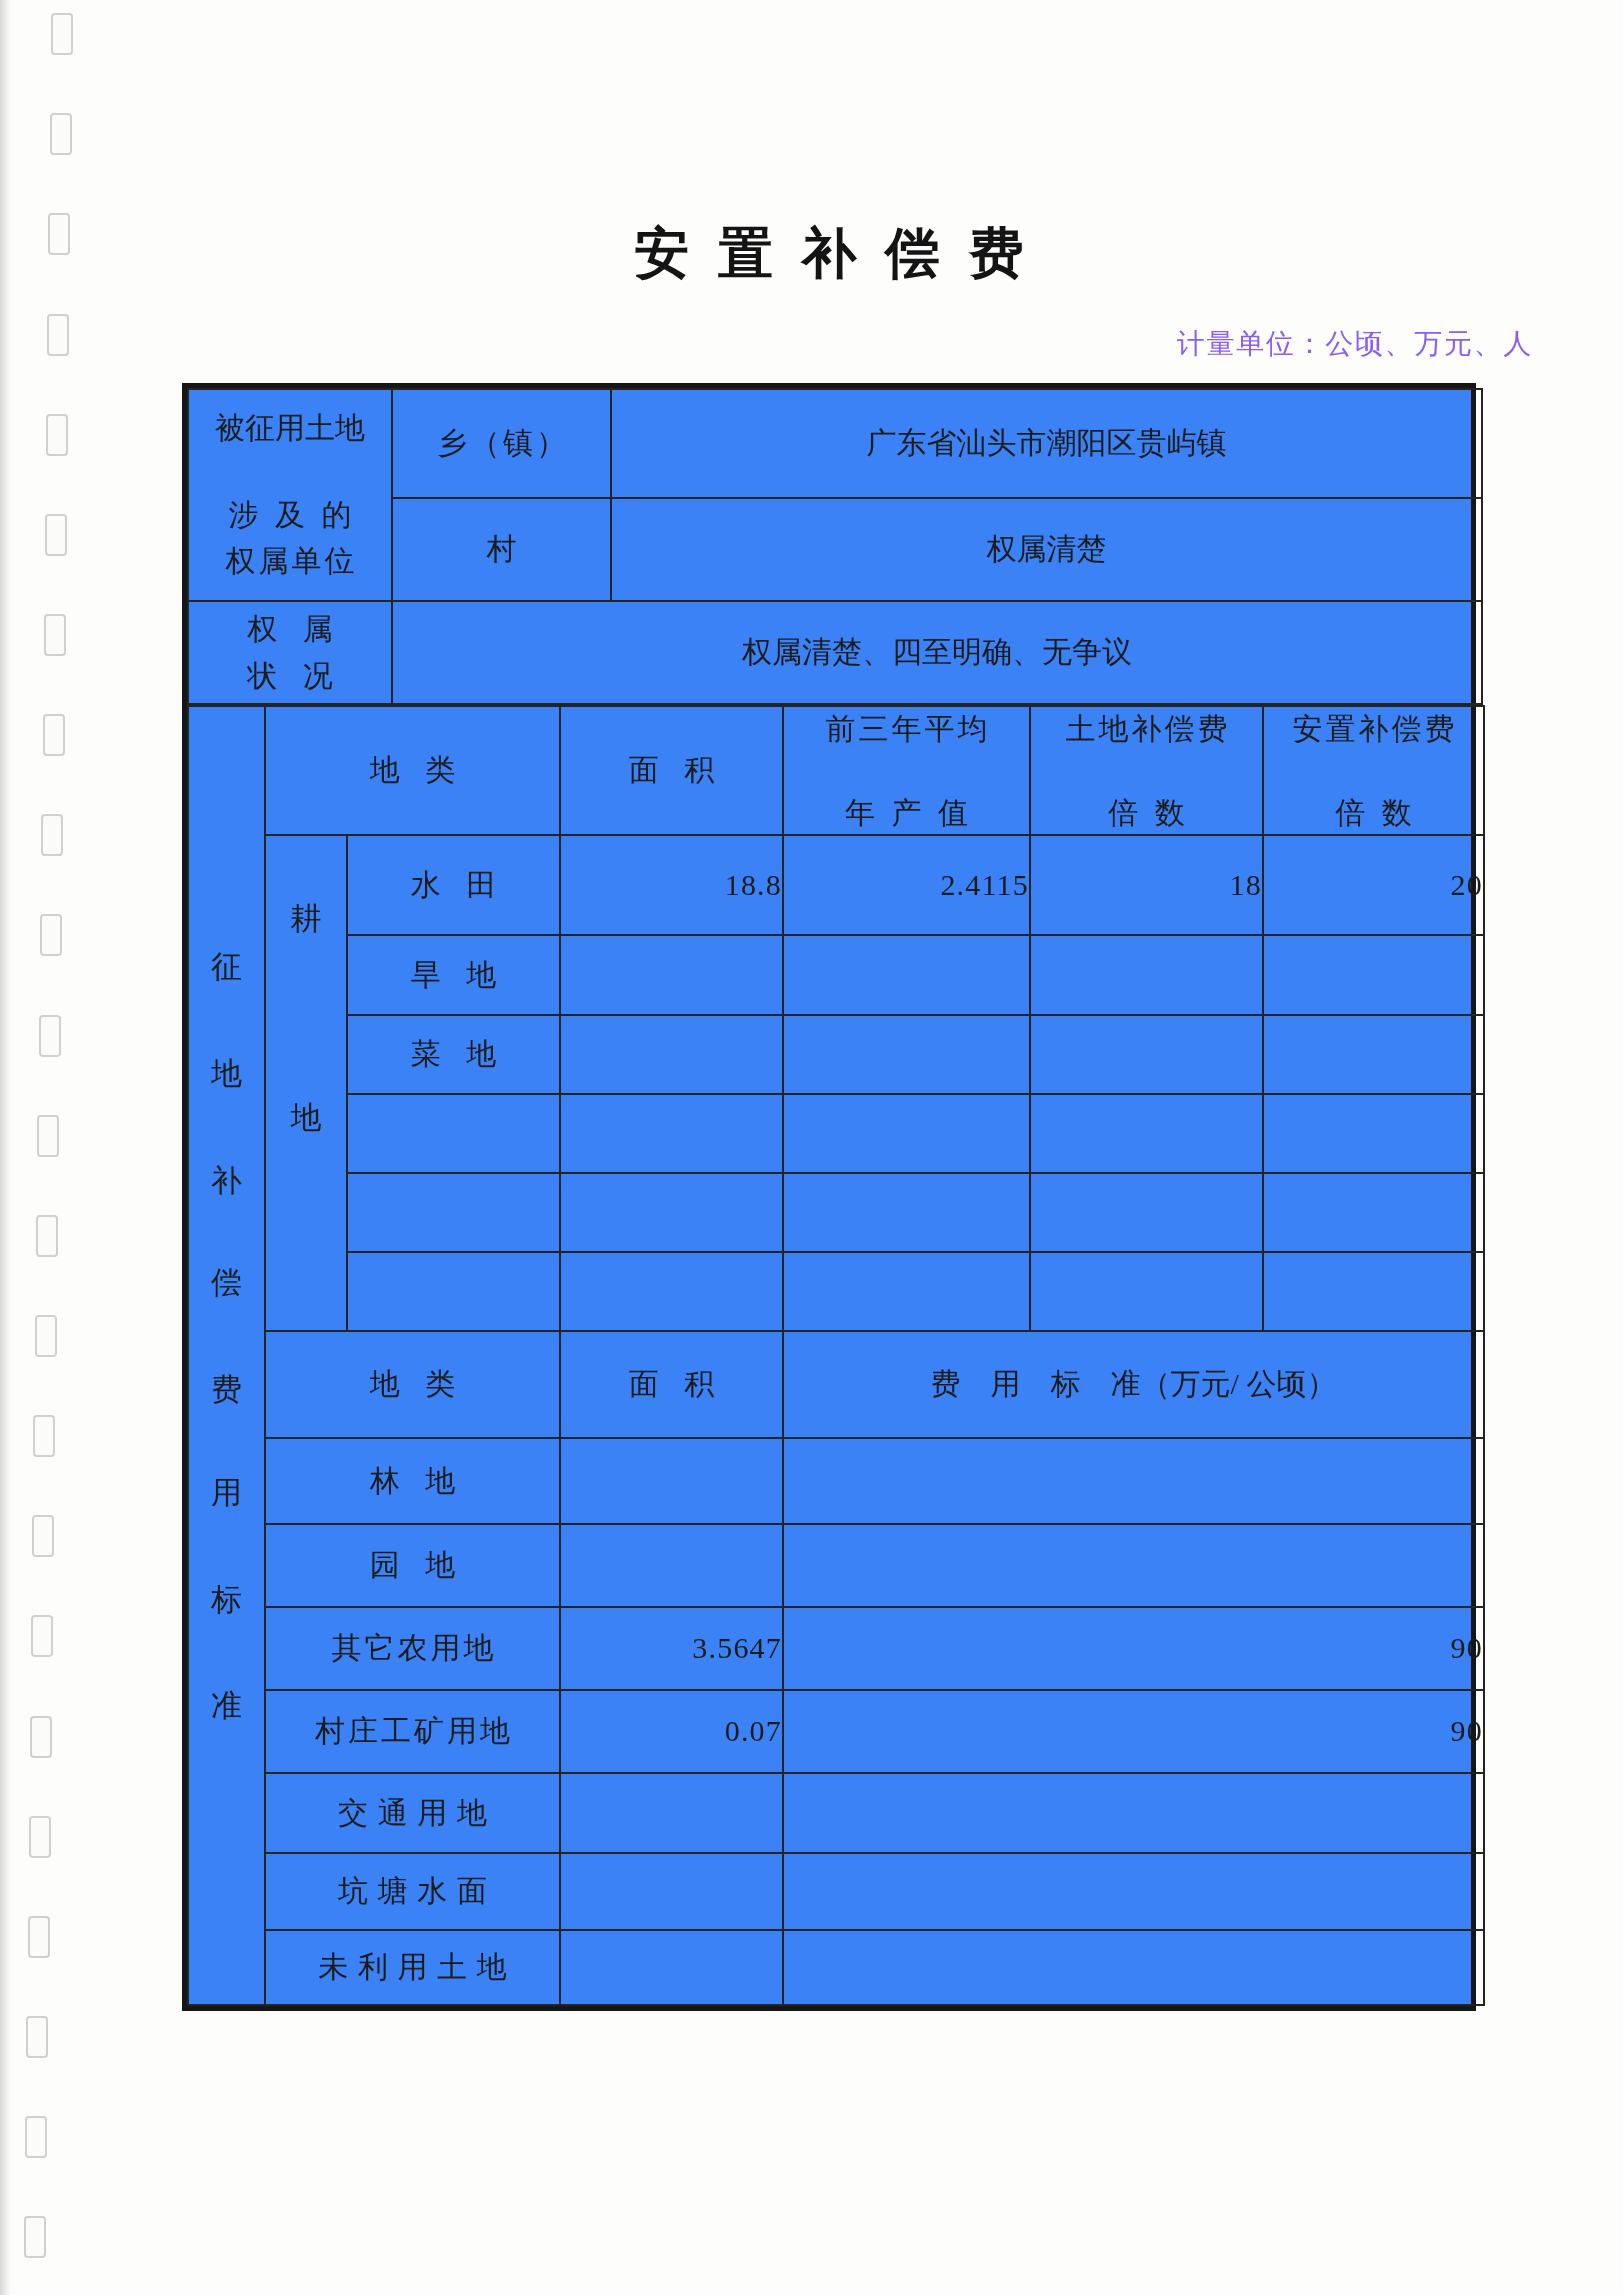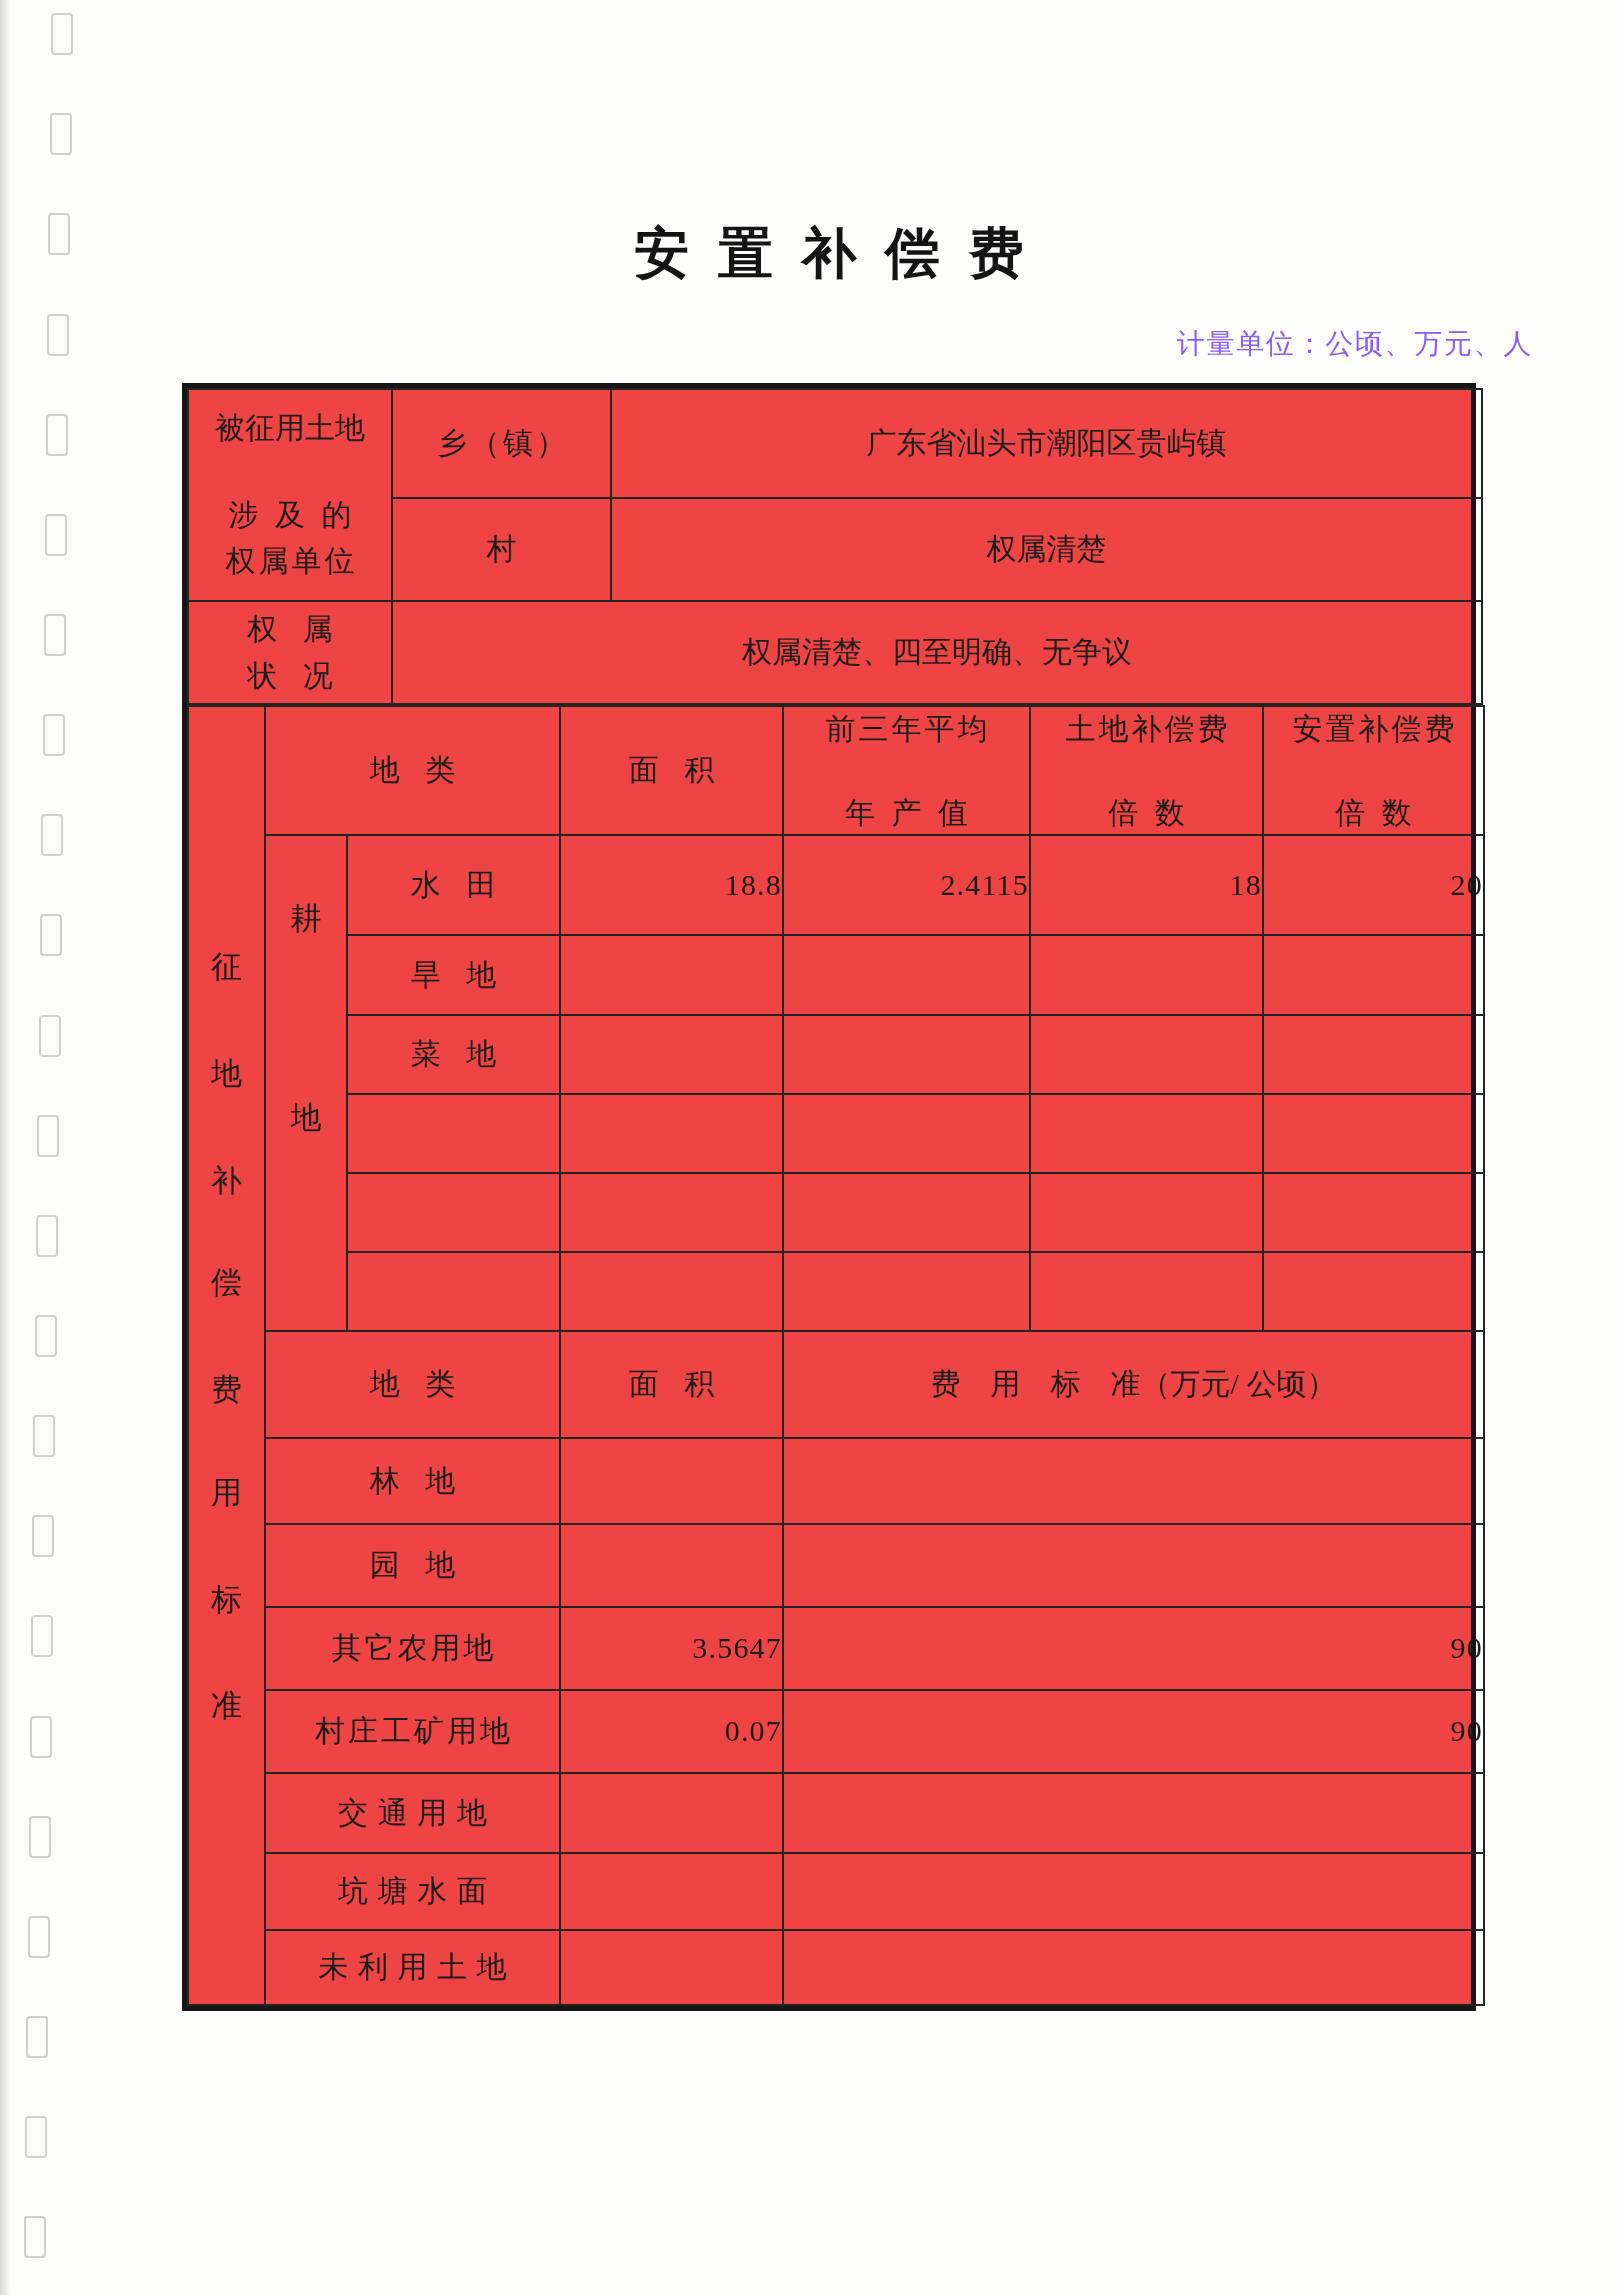--- a/index.html
+++ b/index.html
@@ -15,21 +15,21 @@
   .doc-title{
     position:absolute;left:182px;top:217px;width:1294px;text-align:center;
     font-family:"Liberation Sans","DejaVu Sans",sans-serif;font-weight:700;
     font-size:55px;letter-spacing:.52em;text-indent:.52em;color:#141414;
   }
   .unit-note{
     position:absolute;top:325px;right:90px;font-size:28px;letter-spacing:.06em;color:#8b5cf6;
   }
   .sheet{
     position:absolute;left:182px;top:383px;width:1294px;
-    border:5.9px solid #161616;box-sizing:border-box;background:#ef4444;
+    border:5.9px solid #161616;box-sizing:border-box;background:#3b82f6;
   }
   table{border-collapse:collapse;width:100%;table-layout:fixed;}
   td{border:2px solid #242424;text-align:center;vertical-align:middle;
      font-size:30px;padding:0;overflow:hidden;line-height:1.55;}
   
   .ls-lg{letter-spacing:.85em;text-indent:.85em;}
   .ls-md{letter-spacing:.55em;text-indent:.55em;margin-top:40px;}
   .ls-sm{letter-spacing:.32em;text-indent:.32em;}
   .ls-xs{letter-spacing:.1em;text-indent:.1em;}
   

